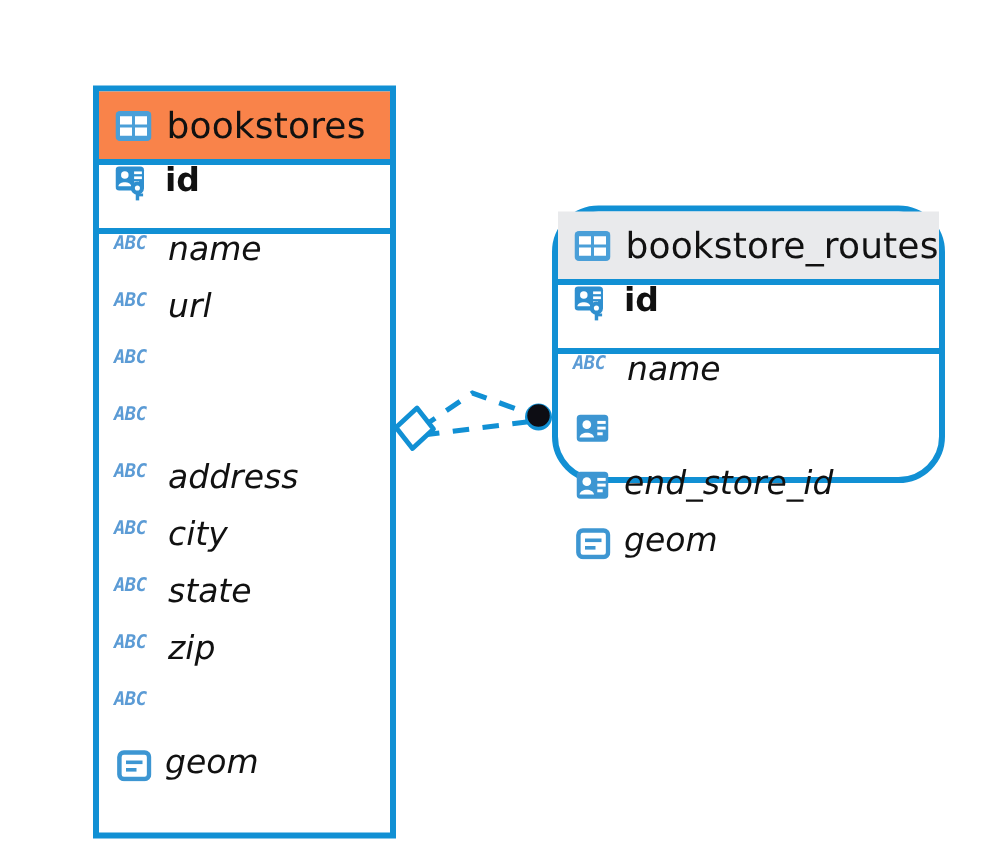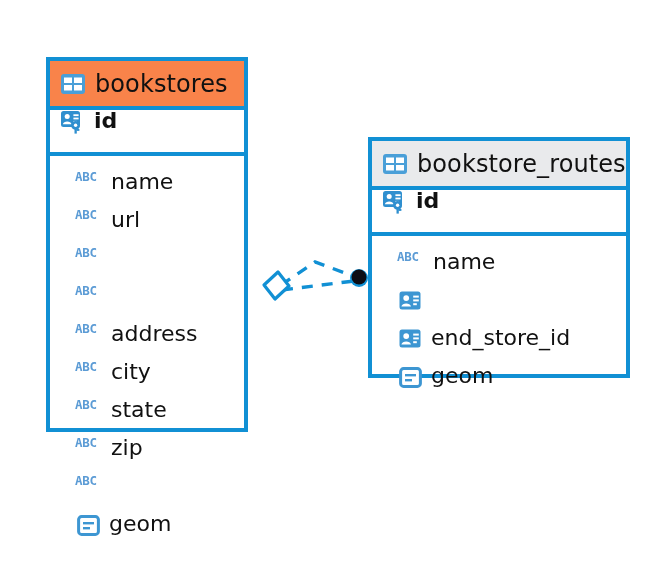--- a/index.html
+++ b/index.html
@@ -49,23 +49,24 @@
     height: 4px;
     background: #1190d4;
     margin: 0;
   }
   .header-divider {
     height: 4px;
     background: #1190d4;
   }
 
   .field-list {
-    padding: 15px;
+    padding: 0;
     margin: 0;
     list-style: none;
+    font-style: italic;
   }
 
   .field-row {
     display: flex;
     gap: 8px;
     padding: 0 10px;
     height: 38px;
     font-size: 22px;
     color: #111111;
     white-space: nowrap;
@@ -107,21 +108,21 @@
     width: 654px;
     height: 570px;
     pointer-events: none;
   }
 </style>
 </head>
 <body>
 
 <div id="canvas">
 
-  <div class="entity" id="entity-bookstores" style="left:46px; top:57px; width:202px; height:375px;">
+  <div class="entity" id="entity-bookstores" style="left:62px; top:57px; width:202px; height:502px;">
 
     <div class="entity-header orange">
       <span class="icon">
         <svg width="24" height="20" viewBox="0 0 24 20">
           <rect x="0" y="0" width="24" height="20" rx="3" fill="#4a9fd8"></rect>
           <rect x="3" y="3.5" width="8" height="5.5" fill="#ffffff"></rect>
           <rect x="13" y="3.5" width="8" height="5.5" fill="#ffffff"></rect>
           <rect x="3" y="11" width="8" height="5.5" fill="#ffffff"></rect>
           <rect x="13" y="11" width="8" height="5.5" fill="#ffffff"></rect>
         </svg>
@@ -193,21 +194,21 @@
               <rect x="1.6" y="1.6" width="19.8" height="17.8" rx="3" fill="#ffffff" stroke="#3d96d2" stroke-width="3"></rect>
               <rect x="6" y="7" width="11" height="2.4" fill="#3d96d2"></rect>
               <rect x="6" y="12" width="7" height="2.4" fill="#3d96d2"></rect>
             </svg>
           </span>
           <span class="field-label">geom</span>
         </li>
       </ul>
   </div>
 
-  <div class="entity" id="entity-bookstore-routes" style="left:368px; top:137px; width:262px; height:241px;">
+  <div class="entity" id="entity-bookstore-routes" style="left:368px; top:137px; width:262px; height:185px;border-radius:31px;">
 
     <div class="entity-header grey">
       <span class="icon">
         <svg width="24" height="20" viewBox="0 0 24 20">
           <rect x="0" y="0" width="24" height="20" rx="3" fill="#4a9fd8"></rect>
           <rect x="3" y="3.5" width="8" height="5.5" fill="#ffffff"></rect>
           <rect x="13" y="3.5" width="8" height="5.5" fill="#ffffff"></rect>
           <rect x="3" y="11" width="8" height="5.5" fill="#ffffff"></rect>
           <rect x="13" y="11" width="8" height="5.5" fill="#ffffff"></rect>
         </svg>

